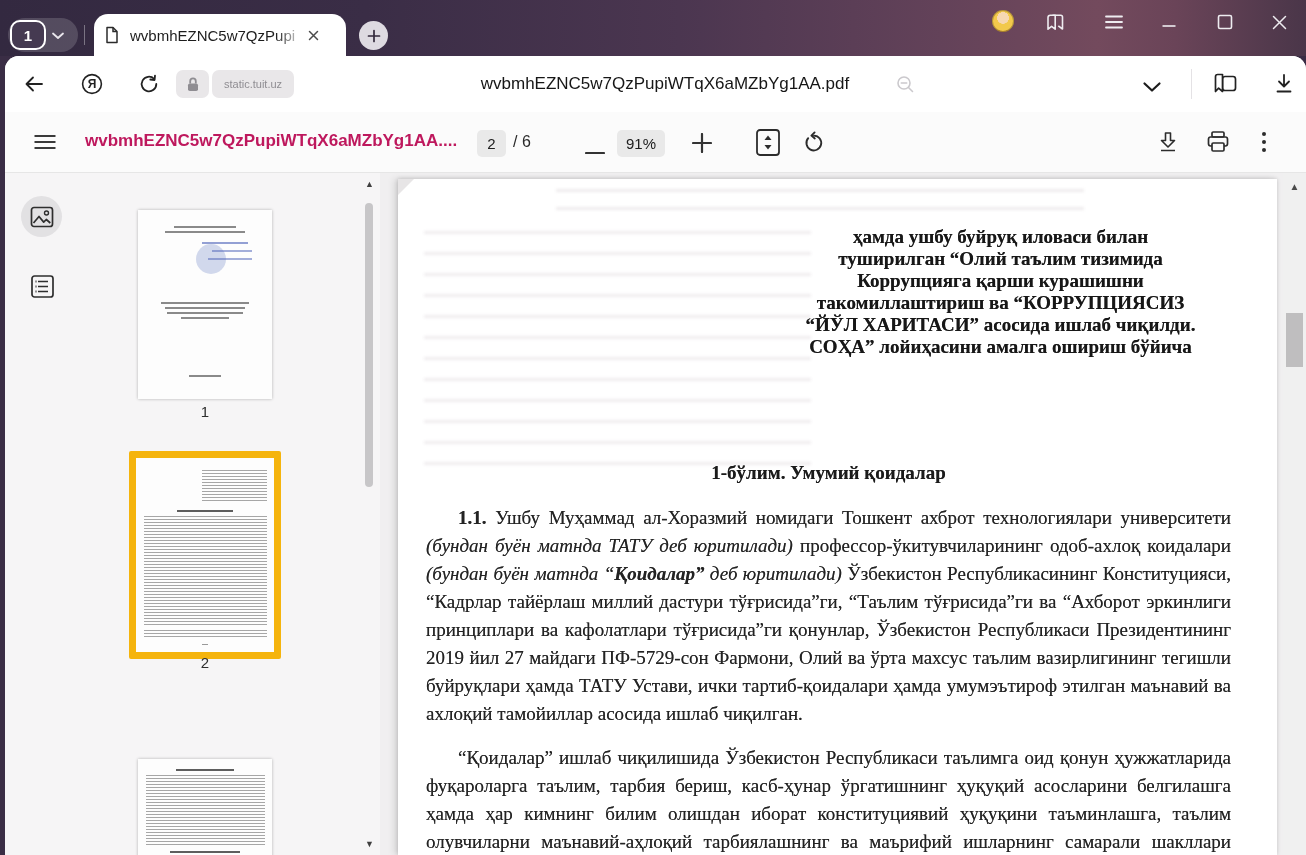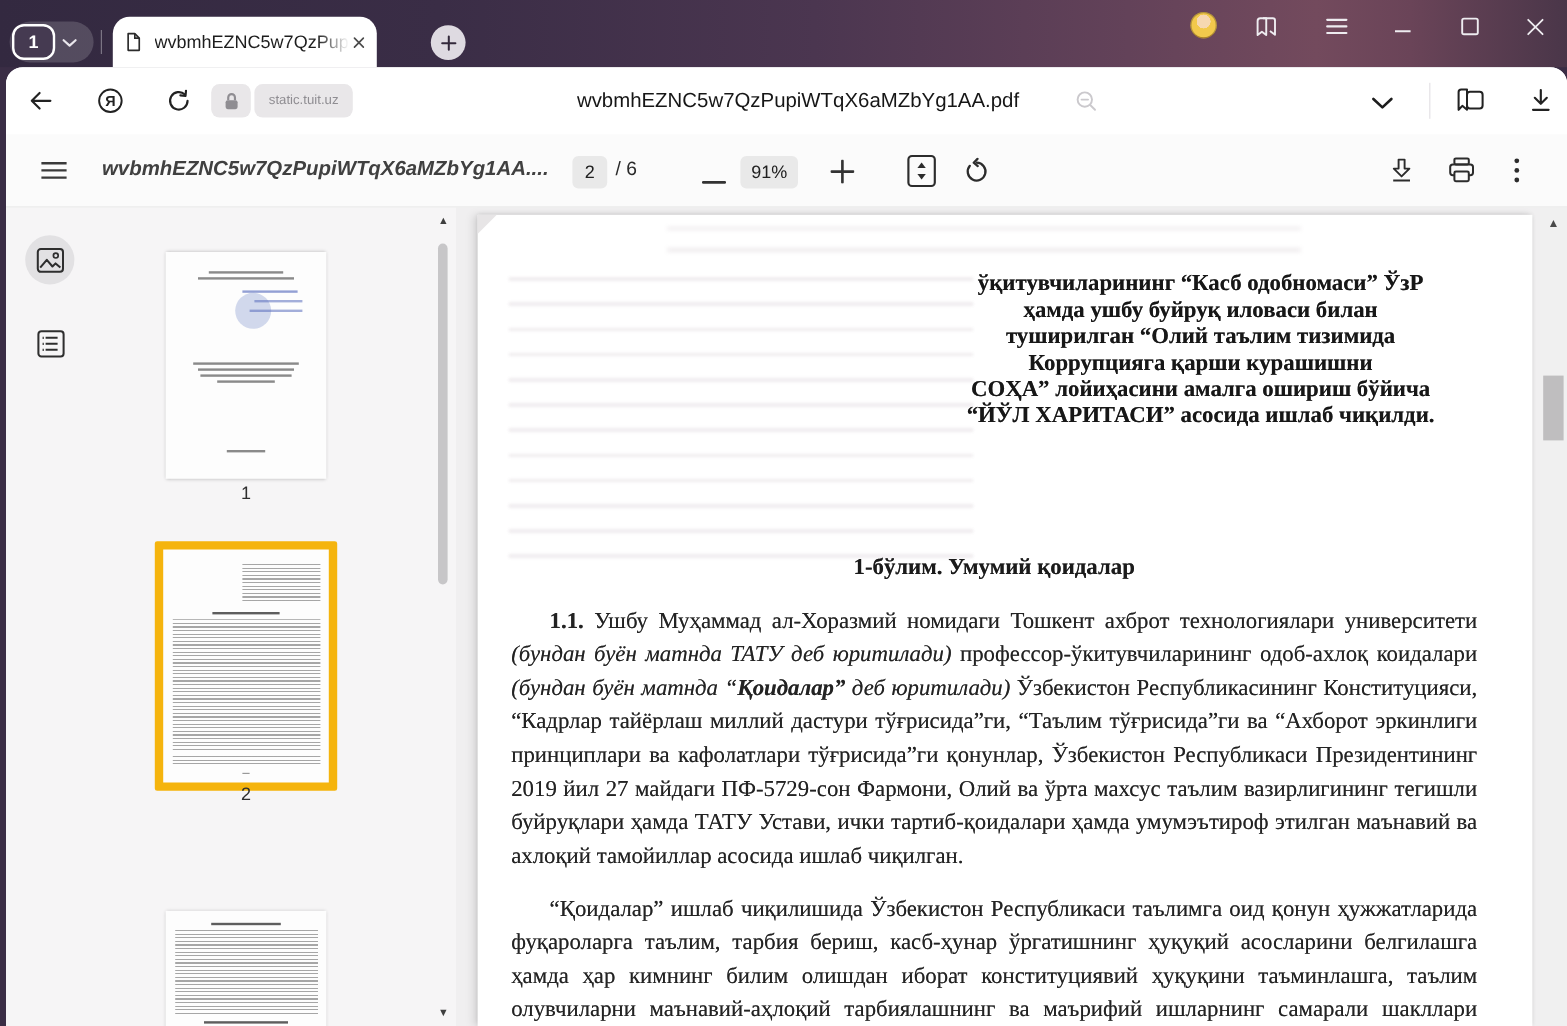--- a/index.html
+++ b/index.html
@@ -7,21 +7,21 @@
   #window{position:relative;width:1306px;height:855px;background:#3a2d45;}
 
   
   #tabbar{position:absolute;left:0;top:0;width:1306px;height:56px;
     background:linear-gradient(90deg,#332940 0%,#3a2d46 28%,#4b3650 52%,#634259 72%,#734a5d 84%,#6a4458 90%,#4a3649 100%);}
   #tabgroup{position:absolute;left:8px;top:18px;height:34px;width:70px;border-radius:17px;
     background:rgba(255,255,255,0.16);display:flex;align-items:center;cursor:pointer;}
   #tabcount{width:36px;height:30px;margin-left:2px;border-radius:10px;background:#453a51;border:2px solid #ffffff;
     color:#fff;font-size:15px;font-weight:bold;display:flex;align-items:center;justify-content:center;box-sizing:border-box;}
   .tab-sep{position:absolute;left:84px;top:25px;width:1px;height:20px;background:rgba(255,255,255,0.35);}
-  #tab{position:absolute;left:94px;top:14px;width:220px;height:42px;background:#ffffff;border-radius:14px 14px 0 0;
+  #tab{position:absolute;left:94px;top:14px;width:252px;height:42px;background:#ffffff;border-radius:14px 14px 0 0;
     display:flex;align-items:center;padding:0 10px;box-sizing:border-box;cursor:pointer;}
   #tab .tab-title{margin-left:10px;font-size:15px;color:#1d1d1d;white-space:nowrap;overflow:hidden;width:178px;
     -webkit-mask-image:linear-gradient(90deg,#000 82%,transparent 98%);mask-image:linear-gradient(90deg,#000 82%,transparent 98%);}
   #newtab{position:absolute;left:359px;top:21px;width:29px;height:29px;border-radius:50%;background:#dedae1;
     display:flex;align-items:center;justify-content:center;cursor:pointer;}
   #avatar{position:absolute;left:992px;top:10px;width:22px;height:22px;border-radius:50%;
     background:radial-gradient(circle at 50% 36%,#f6d8b2 0 32%,#f2c94c 33% 72%,#e2ae3b 73% 100%);
     box-shadow:0 0 0 1px rgba(0,0,0,0.25) inset;cursor:pointer;}
   .winbtn{position:absolute;top:8px;width:28px;height:28px;display:flex;align-items:center;justify-content:center;cursor:pointer;}
 
@@ -36,21 +36,21 @@
   #domain-chip{position:absolute;left:207px;top:14px;height:28px;padding:0 12px;font-size:11px;color:#8f8d92;cursor:pointer;}
   #doc-title{position:absolute;left:400px;top:18px;width:520px;text-align:center;font-size:17px;color:#161616;}
   #hl-save{position:absolute;left:931px;top:61px;border:4px solid var(--hl,#f5b40d);border-radius:3px;padding:2px;}
   .btn-chip{height:27px;padding:0 13px;font-size:15px;color:#343434;cursor:pointer;}
   #matn-chip{position:absolute;left:1026px;top:67px;height:27px;}
   #tb-divider{position:absolute;left:1186px;top:13px;width:1px;height:30px;background:#e4e2e5;}
 
   
   #pdfbar{position:absolute;left:0;top:56px;right:0;height:60px;background:#fbfbfb;border-bottom:1px solid #e6e6e6;}
   .pb-ic{position:absolute;cursor:pointer;}
-  #pdf-filename{position:absolute;left:80px;top:19px;font-size:17px;font-weight:600;color:#404040;font-style:italic;}
+  #pdf-filename{position:absolute;left:80px;top:19px;font-size:17px;font-weight:600;color:#be185d;}
   .mini-chip{background:#e9e9e9;border-radius:5px;font-size:15px;color:#202020;display:flex;align-items:center;justify-content:center;}
   #page-chip{position:absolute;left:472px;top:18px;width:29px;height:27px;cursor:text;}
   #page-total{position:absolute;left:508px;top:21px;font-size:16px;color:#2a2a2a;}
   #zoom-chip{position:absolute;left:612px;top:18px;width:48px;height:27px;cursor:pointer;}
 
   
   #content{position:absolute;left:0;top:117px;right:0;bottom:0;background:#f0eff0;}
   #sidestrip{position:absolute;left:0;top:0;width:75px;bottom:0;background:#f6f5f6;}
   #thumbs{position:absolute;left:75px;top:0;width:300px;bottom:0;background:#f6f5f6;}
   .icon-circle{position:absolute;left:16px;top:23px;width:41px;height:41px;border-radius:50%;background:#e2e1e3;
@@ -339,26 +339,26 @@
         </div>
       </div>
 
       <div id="viewer">
         <div id="pdf-page">
           <div id="fold"></div>
           <div class="bleed2"></div>
           <div class="bleed"></div>
 
           <div id="intro">
-            <div>ўқитувчиларининг “Касб одобномаси” ЎзР</div>
             <div>ҳамда ушбу буйруқ иловаси билан</div>
             <div>туширилган “Олий таълим тизимида</div>
             <div>Коррупцияга қарши курашишни</div>
+            <div>такомиллаштириш ва “КОРРУПЦИЯСИЗ</div>
+            <div>“ЙЎЛ ХАРИТАСИ” асосида ишлаб чиқилди.</div>
             <div>СОҲА” лойиҳасини амалга ошириш бўйича</div>
-            <div>“ЙЎЛ ХАРИТАСИ” асосида ишлаб чиқилди.</div>
           </div>
 
           <div id="doc-heading">1-бўлим. Умумий қоидалар</div>
 
           <div id="doc-body">
             <p><span class="num">1.1.</span><span> Ушбу Муҳаммад ал-Хоразмий номидаги Тошкент ахброт технологиялари университети </span><span class="it">(бундан буён матнда ТАТУ деб юритилади)</span><span> профессор-ўкитувчиларининг одоб-ахлоқ коидалари </span><span class="it">(бундан буён матнда “</span><span class="bit">Қоидалар”</span><span class="it"> деб юритилади)</span><span> Ўзбекистон Республикасининг Конституцияси, “Кадрлар тайёрлаш миллий дастури тўғрисида”ги, “Таълим тўғрисида”ги ва “Ахборот эркинлиги принциплари ва кафолатлари тўғрисида”ги қонунлар,  Ўзбекистон Республикаси Президентининг 2019 йил 27 майдаги ПФ-5729-сон Фармони,  Олий ва ўрта махсус таълим вазирлигининг тегишли буйруқлари ҳамда ТАТУ Устави, ички тартиб-қоидалари ҳамда умумэътироф этилган маънавий ва ахлоқий тамойиллар асосида ишлаб чиқилган.</span></p>
             <p>“Қоидалар” ишлаб чиқилишида Ўзбекистон Республикаси таълимга оид қонун ҳужжатларида фуқароларга таълим, тарбия бериш, касб-ҳунар ўргатишнинг ҳуқуқий асосларини белгилашга ҳамда ҳар кимнинг билим олишдан иборат конституциявий ҳуқуқини таъминлашга, таълим олувчиларни маънавий-аҳлоқий тарбиялашнинг ва маърифий ишларнинг самарали шакллари ҳамда услубларини ишлаб чиқиш ва</p>
           </div>
         </div>
 

